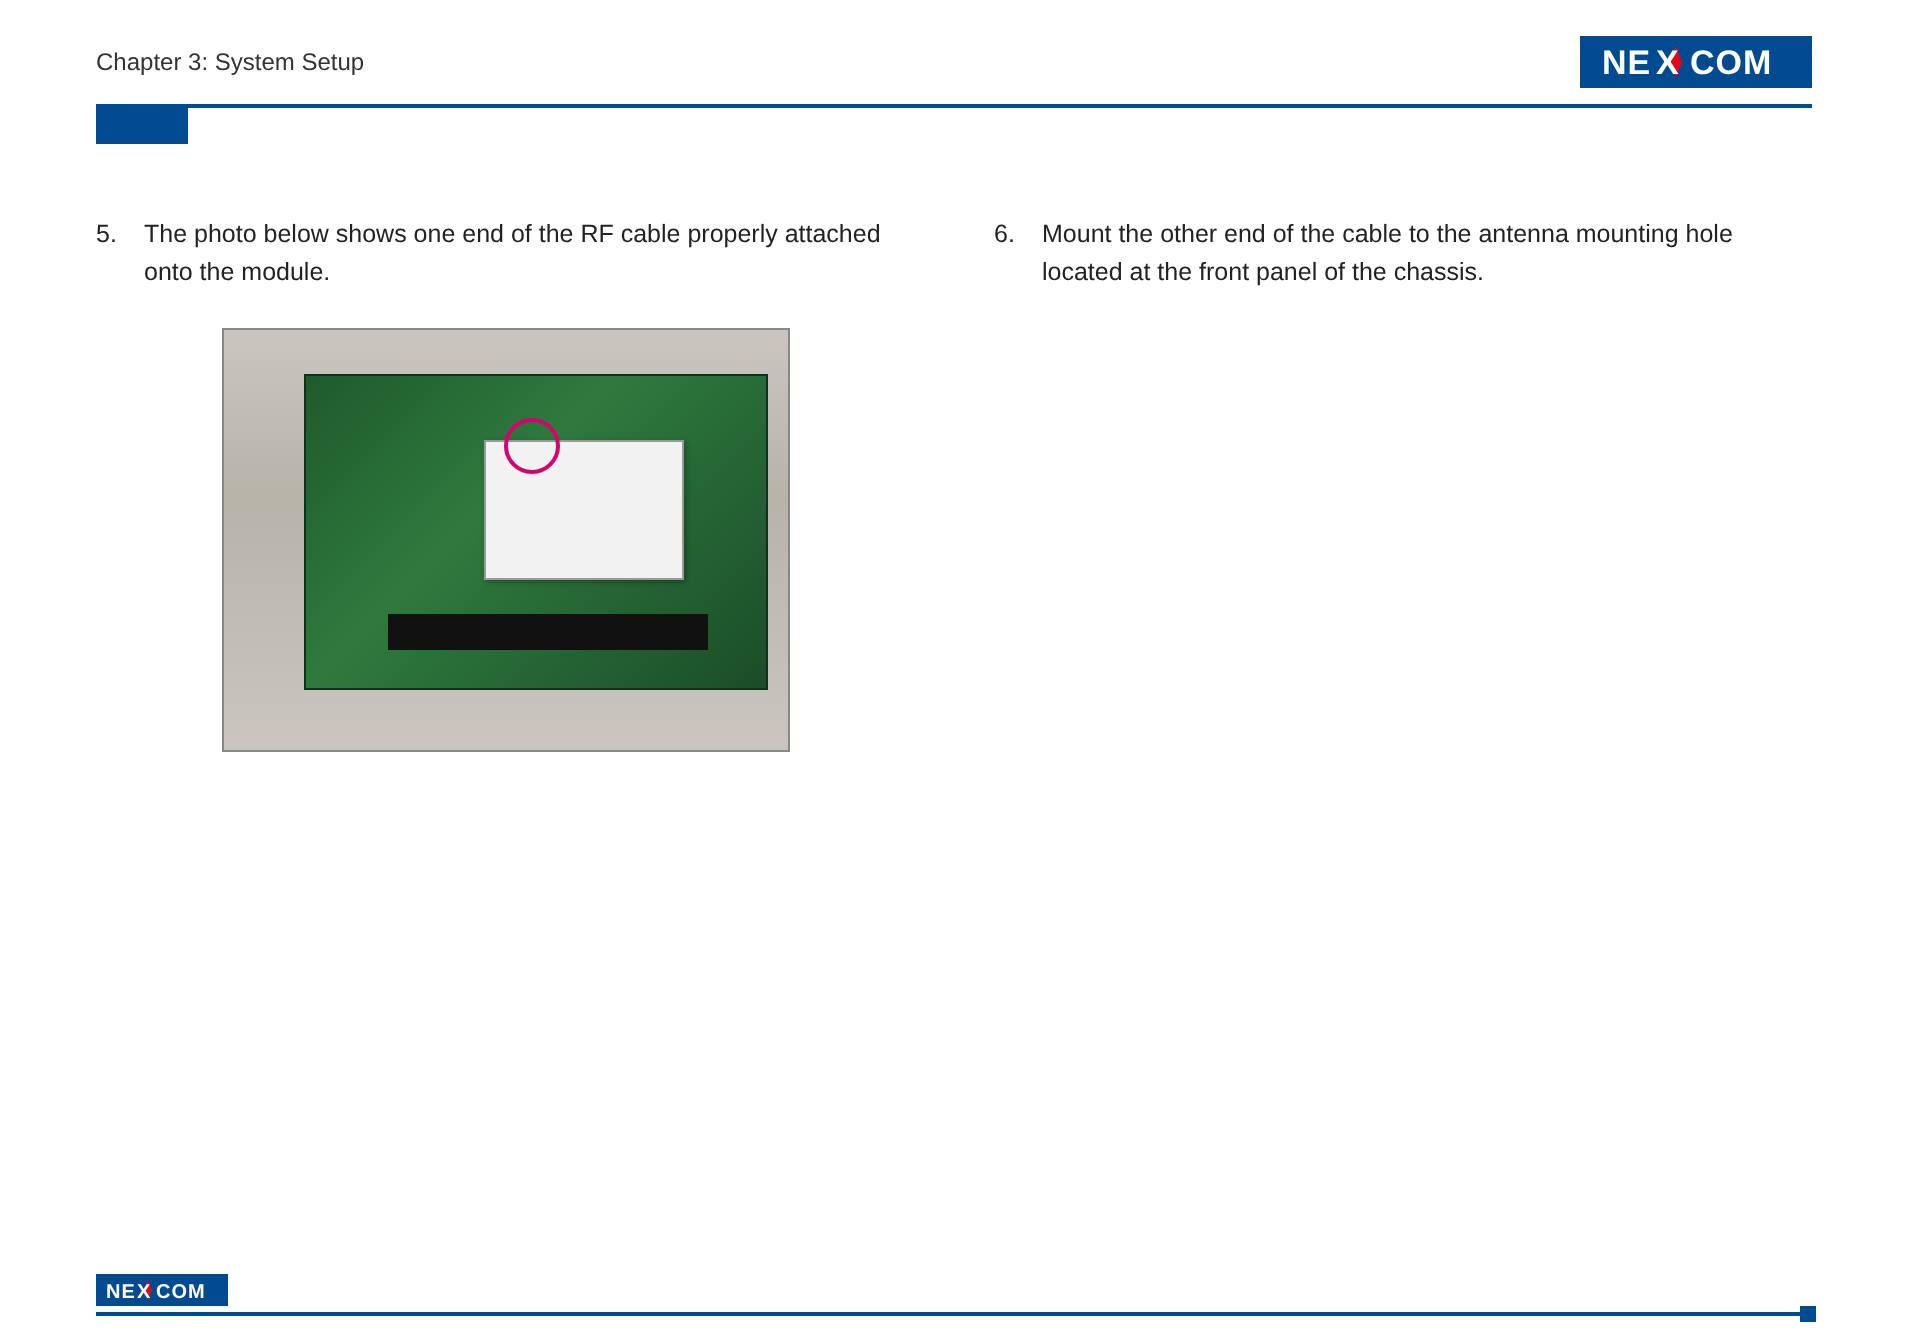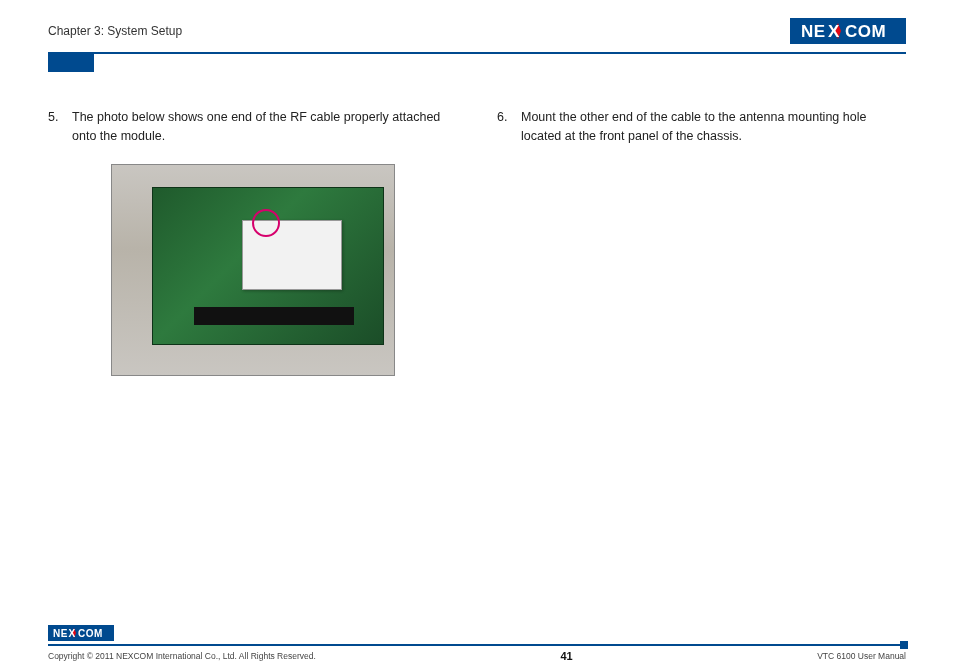--- a/index.html
+++ b/index.html
@@ -90,18 +90,13 @@
   <div class="logo-footer">
     <svg width="66" height="16" viewBox="0 0 66 16">
       <rect width="66" height="16" fill="#004a8f"></rect>
       <text x="5" y="12" fill="#fff" font-family="Arial" font-weight="bold" font-size="10">NE</text>
       <polygon points="26,3 28,8 26,13 24,8" fill="#e30613"></polygon>
       <text x="20.5" y="12" fill="#fff" font-family="Arial" font-weight="bold" font-size="10">X</text>
       <text x="30" y="12" fill="#fff" font-family="Arial" font-weight="bold" font-size="10">COM</text>
     </svg>
   </div>
   <div class="footer-rule"></div>
-  <div class="footer-row">
-    <div>Copyright © 2011 NEXCOM International Co., Ltd. All Rights Reserved.</div>
-    <div class="page-num">41</div>
-    <div>VTC 6100 User Manual</div>
-  </div>
 </div>
 
 </body></html>

